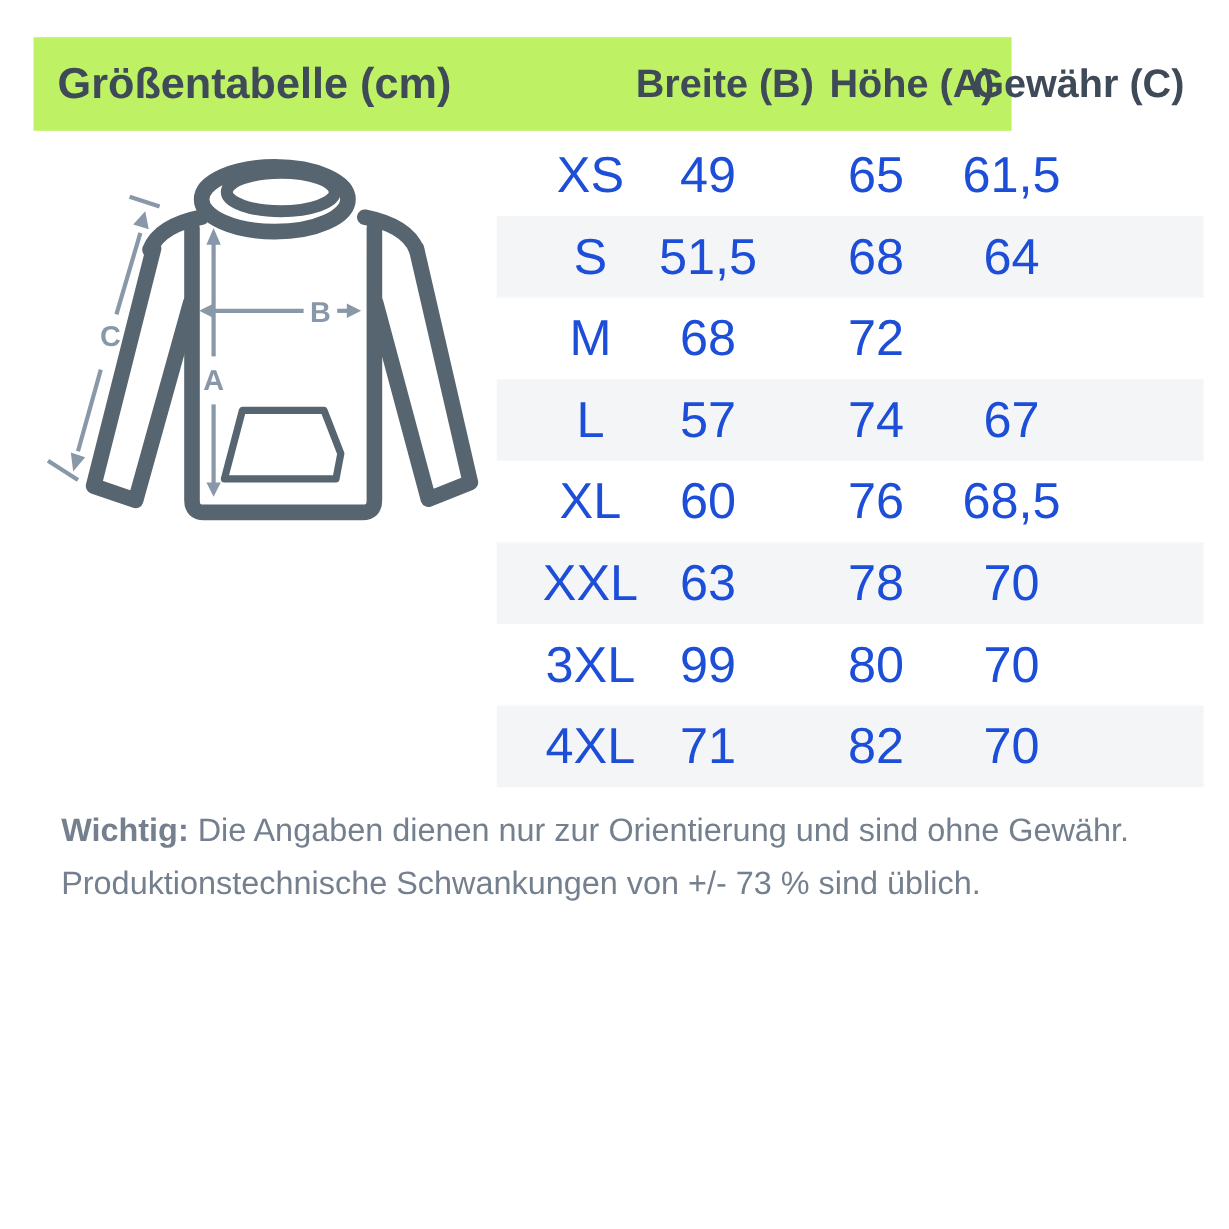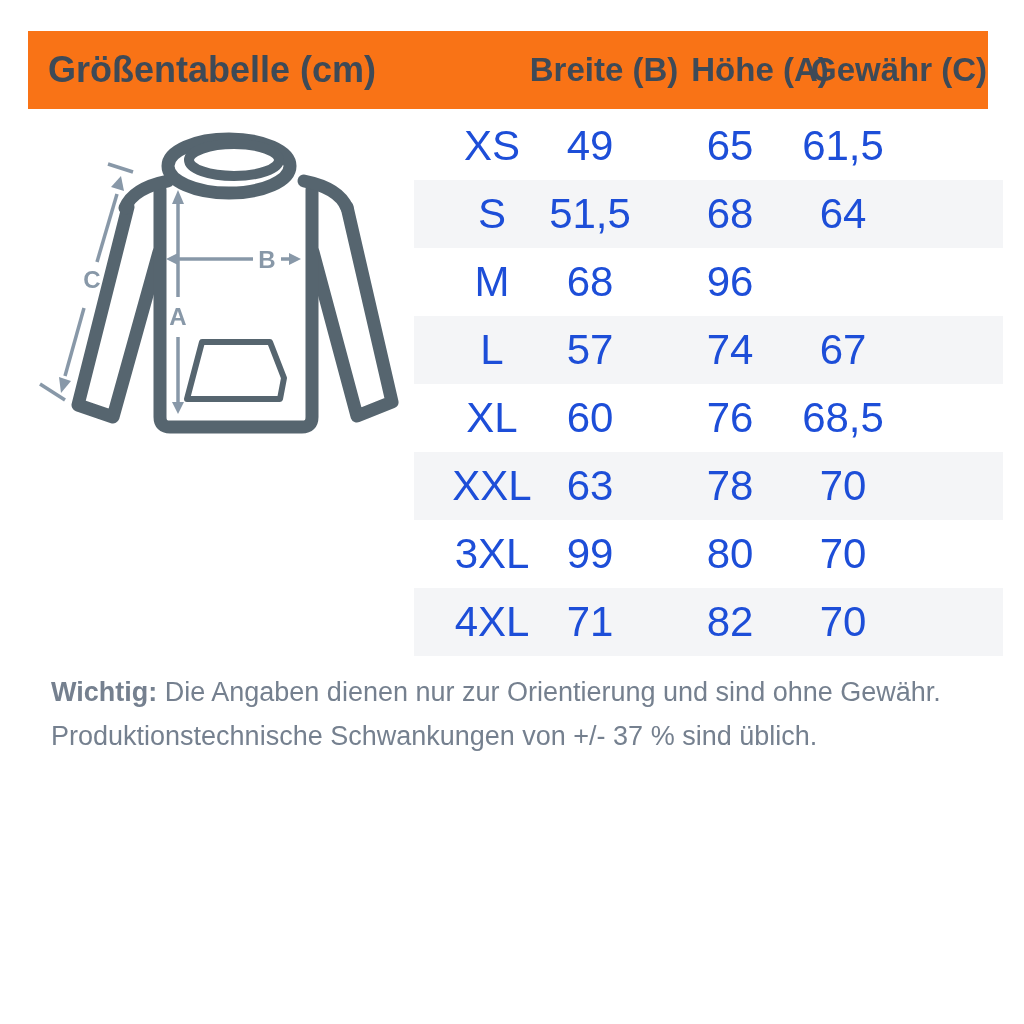--- a/index.html
+++ b/index.html
@@ -2,22 +2,22 @@
 <html><head>
 <meta charset="utf-8">
 <style>
   html,body{margin:0;padding:0;}
   body{
     width:1024px;height:1024px;position:relative;overflow:hidden;
     background:#ffffff;
     font-family:"Liberation Sans","DejaVu Sans",sans-serif;
   }
   .header-bar{
-    position:absolute;left:28px;top:31px;width:960px;height:78px;
-    background:#f97316;color:#3e4a57;
+    position:absolute;left:28px;top:31px;width:815px;height:78px;
+    background:#bef264;color:#3e4a57;
   }
   .title{
     position:absolute;left:20px;top:0;line-height:78px;
     font-size:36px;font-weight:bold;white-space:nowrap;
   }
   .hcol{
     position:absolute;top:0;line-height:78px;font-size:33px;font-weight:bold;
     transform:translateX(-50%);white-space:nowrap;
   }
   .hcol.b{left:576px}
@@ -113,21 +113,21 @@
   </div>
   <div class="row striped">
     <span class="cell size">S</span>
     <span class="cell breite">51,5</span>
     <span class="cell hoehe">68</span>
     <span class="cell aermel">64</span>
   </div>
   <div class="row">
     <span class="cell size">M</span>
     <span class="cell breite">68</span>
-    <span class="cell hoehe">96</span>
+    <span class="cell hoehe">72</span>
   </div>
   <div class="row striped">
     <span class="cell size">L</span>
     <span class="cell breite">57</span>
     <span class="cell hoehe">74</span>
     <span class="cell aermel">67</span>
   </div>
   <div class="row">
     <span class="cell size">XL</span>
     <span class="cell breite">60</span>
@@ -148,13 +148,13 @@
   </div>
   <div class="row striped">
     <span class="cell size">4XL</span>
     <span class="cell breite">71</span>
     <span class="cell hoehe">82</span>
     <span class="cell aermel">70</span>
   </div>
 </div>
 
 <p class="note"><b>Wichtig:</b><span> Die Angaben dienen nur zur Orientierung und sind ohne Gewähr.</span><br>
-<span>Produktionstechnische Schwankungen von +/- 37 % sind üblich.</span></p>
+<span>Produktionstechnische Schwankungen von +/- 73 % sind üblich.</span></p>
 
 </body></html>

